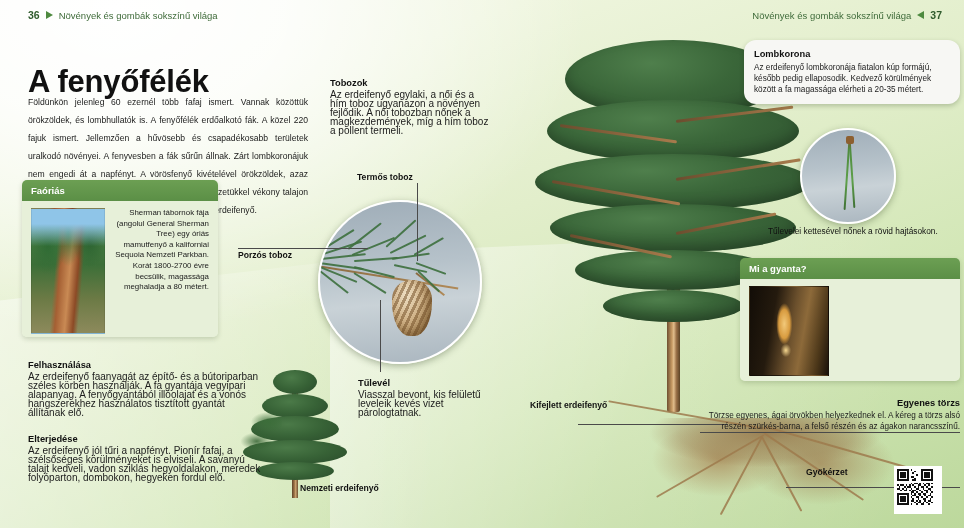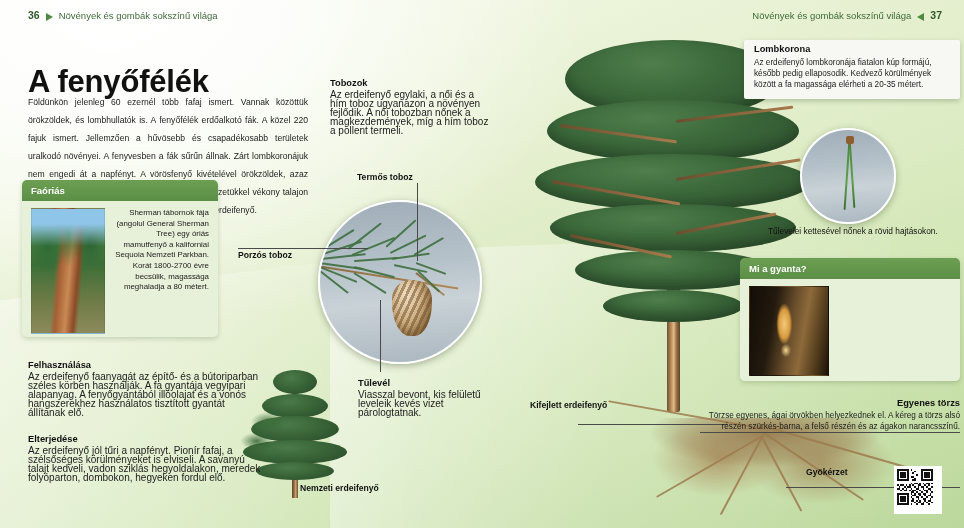--- a/index.html
+++ b/index.html
@@ -22,21 +22,21 @@
     pointer-events:none;
   }
   .wedge2{
     position:absolute;left:0;top:250px;width:430px;height:280px;
     background:linear-gradient(100deg, rgba(255,255,255,0.45), rgba(255,255,255,0));
     clip-path:polygon(0% 18%, 100% 0%, 100% 100%, 0% 100%);
     pointer-events:none;
   }
 
   
-  .runhead{position:absolute;top:9px;display:flex;align-items:flex-end;gap:6px;font-size:9.5px;color:#3f6b3a;}
+  .runhead{position:absolute;top:9px;display:flex;align-items:center;gap:6px;font-size:9.5px;color:#3f6b3a;}
   .runhead.left{left:28px;}
   .runhead.right{right:22px;}
   .runhead .pg{font-weight:bold;color:#2f5b2c;font-size:10.5px;}
   .tri{width:0;height:0;border-top:4.5px solid transparent;border-bottom:4.5px solid transparent;}
   .tri.r{border-left:7px solid #4e8a3f;}
   .tri.l{border-right:7px solid #4e8a3f;}
 
   
   .title{
     position:absolute;left:28px;top:43px;
@@ -91,22 +91,22 @@
   .blk h4{margin:0 0 2px 0;font-size:9.3px;font-weight:bold;color:#111;}
   .blk p{margin:0;font-size:10px;line-height:9px;color:#1b1b1b;}
 
   #blk-felhasznalasa{left:28px;top:360px;width:235px;}
   #blk-elterjedese{left:28px;top:434px;width:235px;}
   #blk-tobozok{left:330px;top:78px;width:160px;}
   #blk-tulevel{left:358px;top:378px;width:150px;}
 
   
   .whitebox{
-    position:absolute;background:#f7f7f4;border-radius:2px;
-    box-shadow:0 2px 5px rgba(40,60,25,0.26);padding:4px 10px 8px 10px;
+    position:absolute;background:#f7f7f4;border-radius:12px;
+    box-shadow:0 2px 5px rgba(40,60,25,0.26);padding:9px 10px 8px 10px;
   }
   .whitebox h4{margin:0 0 3px 0;font-size:9.3px;font-weight:bold;color:#111;}
   .whitebox p{margin:0;font-size:8.2px;line-height:11.2px;color:#1b1b1b;}
   #box-lombkorona{left:744px;top:40px;width:196px;}
 
   
   .lab{position:absolute;font-size:8.6px;font-weight:bold;color:#111;white-space:nowrap;}
   .rule{position:absolute;background:#4a4a4a;}
   .rule.h{height:1px;}
   .rule.v{width:1px;}

